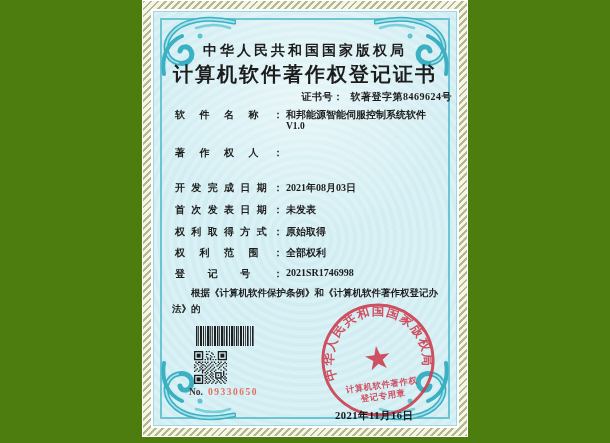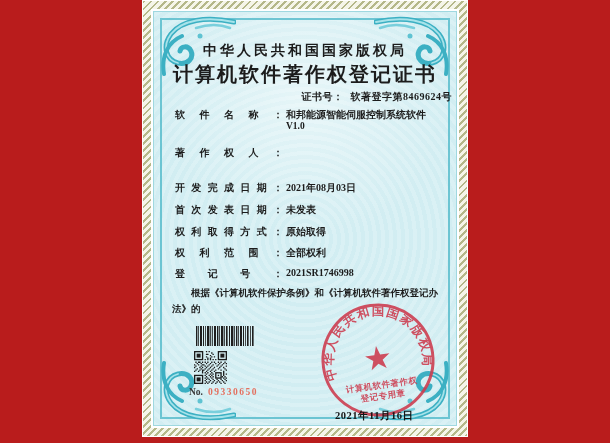--- a/index.html
+++ b/index.html
@@ -1,17 +1,17 @@
 <!DOCTYPE html>
 <html><head>
 <meta charset="utf-8">
 <style>
   html,body{margin:0;padding:0;}
   #screen{
-    position:relative; width:610px; height:443px; background:#b91c1c;
+    position:relative; width:610px; height:443px; background:#4d7c0f;
     overflow:hidden;
     font-family:"Liberation Serif","DejaVu Serif",serif;
   }
   .certificate{
     position:absolute; left:142px; top:0; width:326px; height:437px;
     background:#ffffff;
   }
   .keyband{
     position:absolute; inset:1px;
     border:8px solid;

